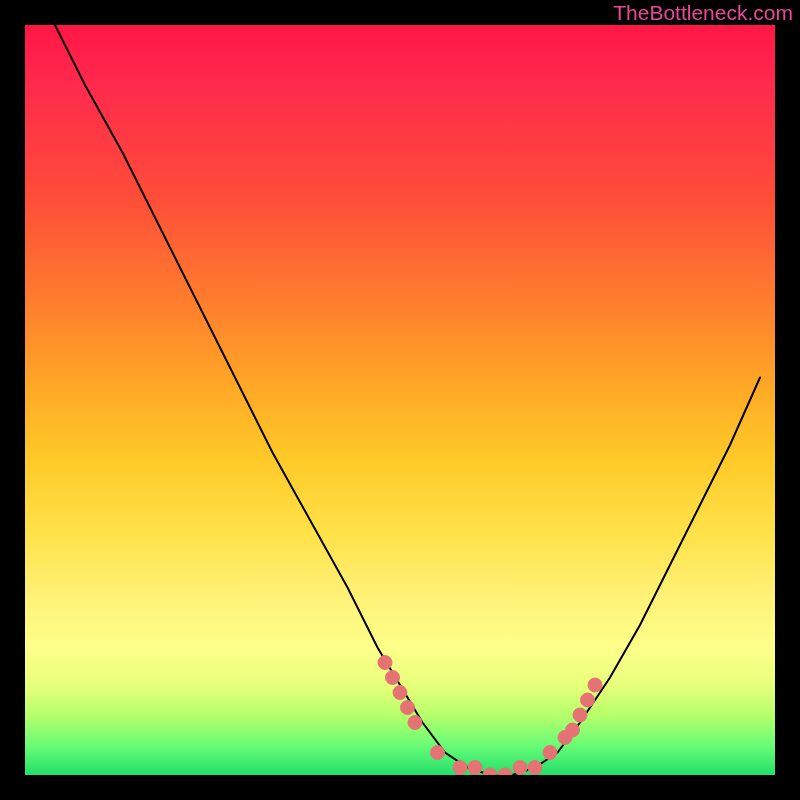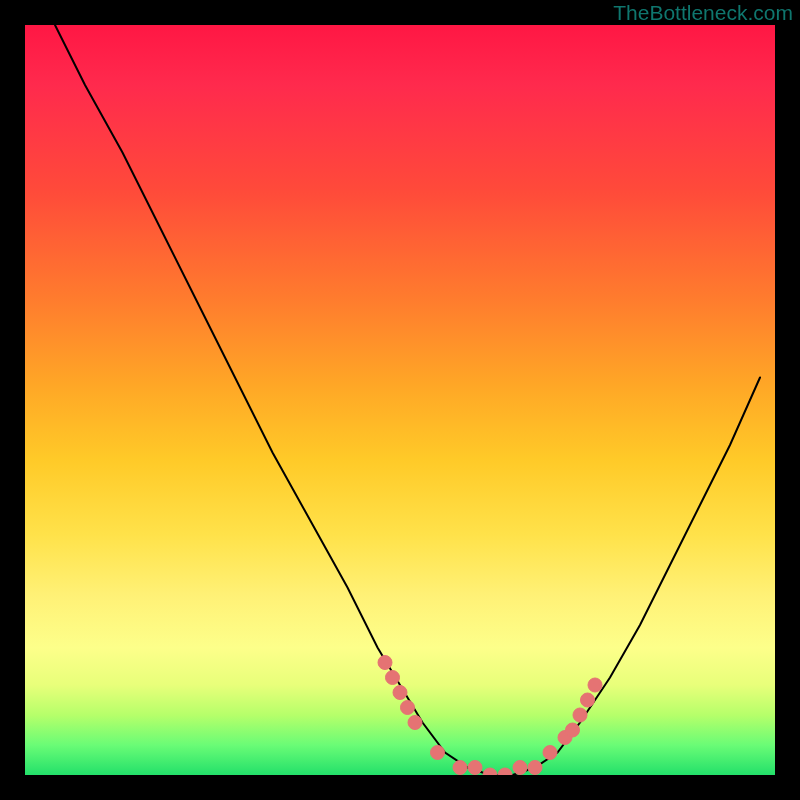--- a/index.html
+++ b/index.html
@@ -56,21 +56,21 @@
   }
   .dot {
     fill: #e57373;
     stroke: #e57373;
     stroke-width: 1;
   }
   .attribution {
     position: absolute;
     top: 1px;
     right: 7px;
-    color: #0f766e;
+    color: #ec4899;
     font-size: 21px;
     font-weight: 500;
     font-family: Arial, Helvetica, sans-serif;
     letter-spacing: 0px;
   }
 </style>
 </head>
 <body>
 
 <div class="frame">

